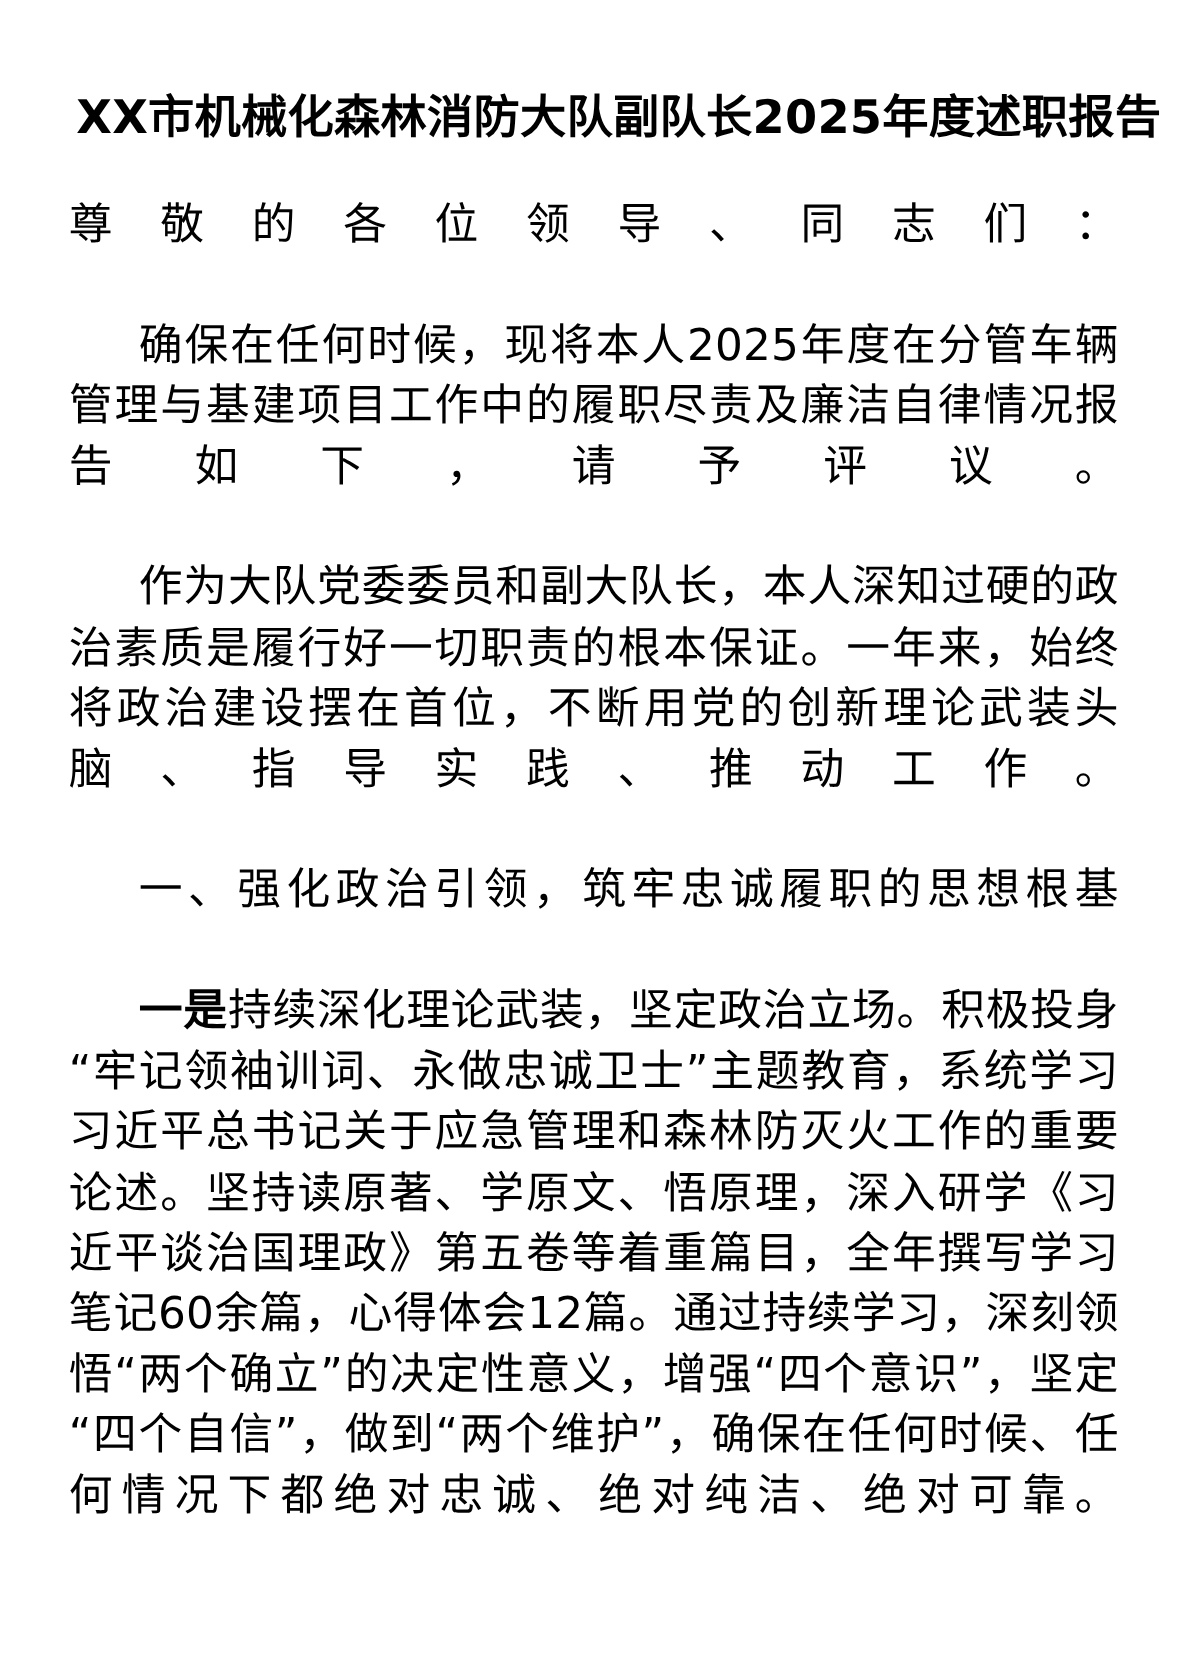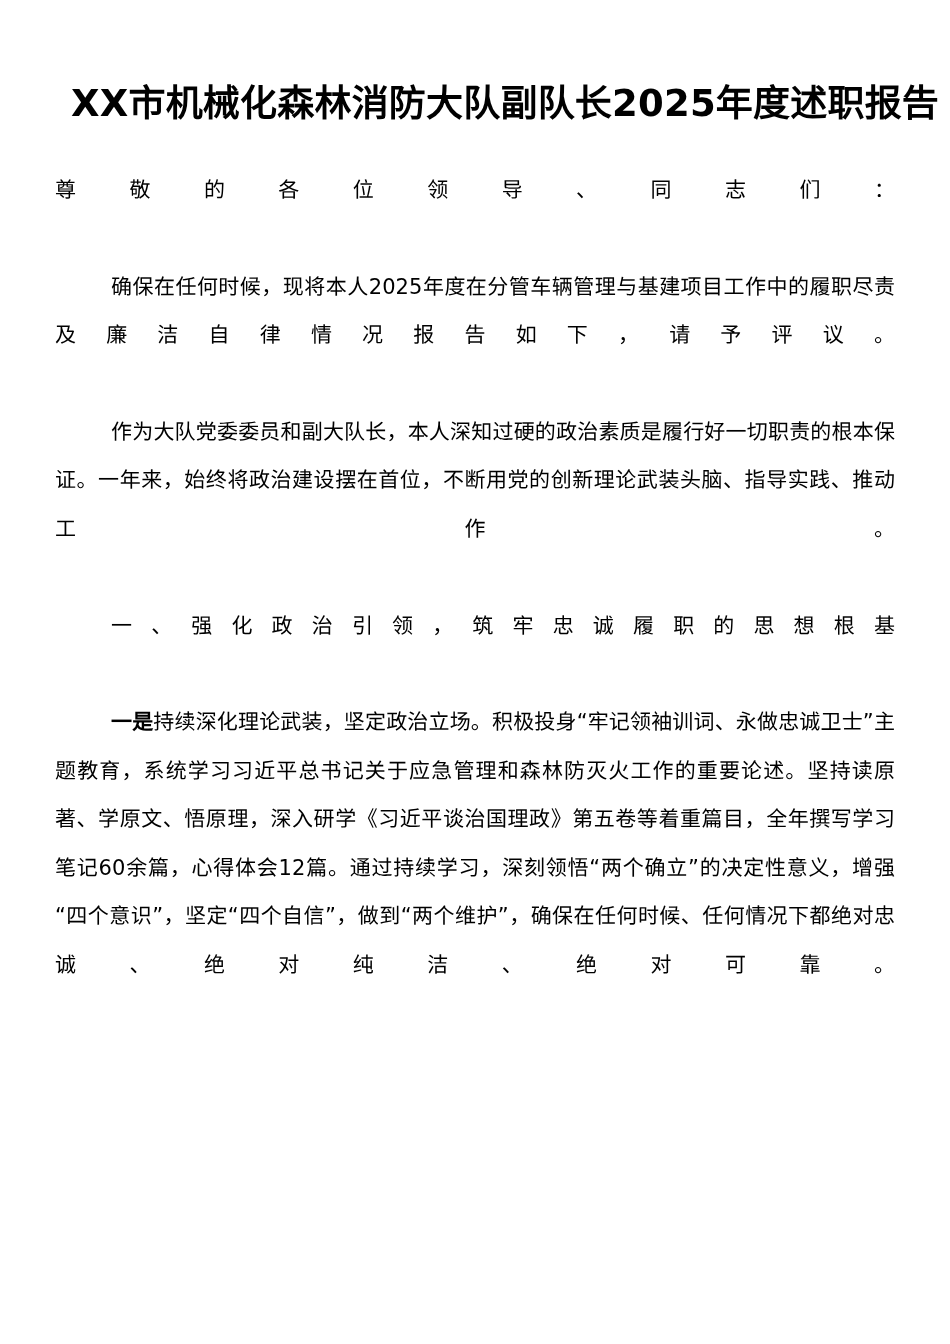--- a/index.html
+++ b/index.html
@@ -17,39 +17,39 @@
     background: #ffffff;
     overflow: hidden;
     box-sizing: border-box;
     padding: 0 55px;
     font-family: "DejaVu Sans", "Liberation Sans", sans-serif;
     color: #000000;
     -webkit-font-smoothing: antialiased;
   }
 
   .doc-title {
-    margin: 16px;
+    margin: 6px;
     padding-top: 62px;
     font-size: 37px;
     line-height: 52px;
     font-weight: 700;
     letter-spacing: 0.2px;
     text-align: left;
     white-space: nowrap;
     color: #000000;
   }
 
   .body-block {
     margin-top: 36px;
   }
 
   p.para {
     margin: 0;
     padding: 0;
-    font-size: 21px;
+    font-size: 35px;
     line-height: 48.4px;
     text-align: justify;
     text-justify: inter-ideograph;
     letter-spacing: 0.1px;
     color: #000000;
     word-break: break-all;
   }
 
   p.para.indent {
     text-indent: 56px;

